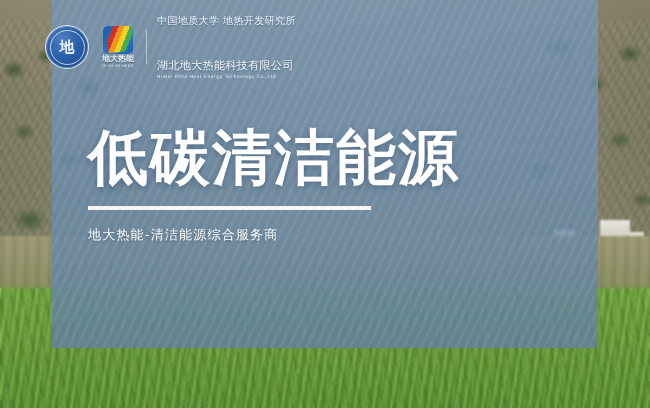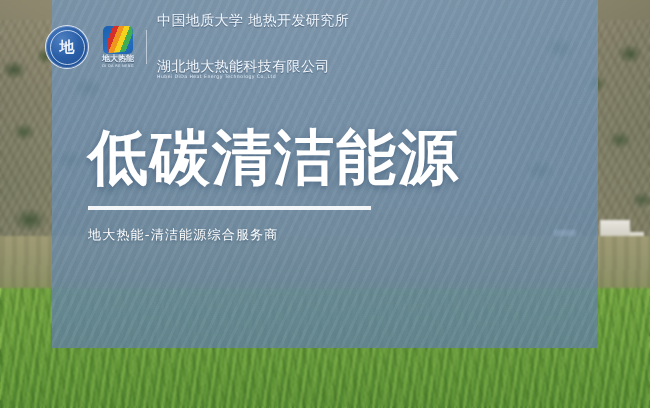--- a/index.html
+++ b/index.html
@@ -237,29 +237,29 @@
   .logo-rule {
     width: 1px;
     height: 34px;
     margin: 0 10px 0 8px;
     background: rgba(232,240,250,0.6);
     flex: 0 0 auto;
   }
 
   .logo-text { flex: 0 0 auto; }
   .logo-line1 {
-    font-size: 14px;
+    font-size: 10px;
     color: #f2f7fd;
     line-height: 13px;
     white-space: nowrap;
     letter-spacing: .4px;
     text-shadow: 0 1px 1px rgba(20,45,80,0.45);
   }
   .logo-line2 {
-    font-size: 14px;
+    font-size: 11px;
     color: #f4f8fd;
     line-height: 14px;
     white-space: nowrap;
     letter-spacing: .4px;
     text-shadow: 0 1px 1px rgba(20,45,80,0.45);
     margin-top: 32px;
   }
   .logo-line3 {
     font-size: 4.6px;
     color: #e2ecf7;

